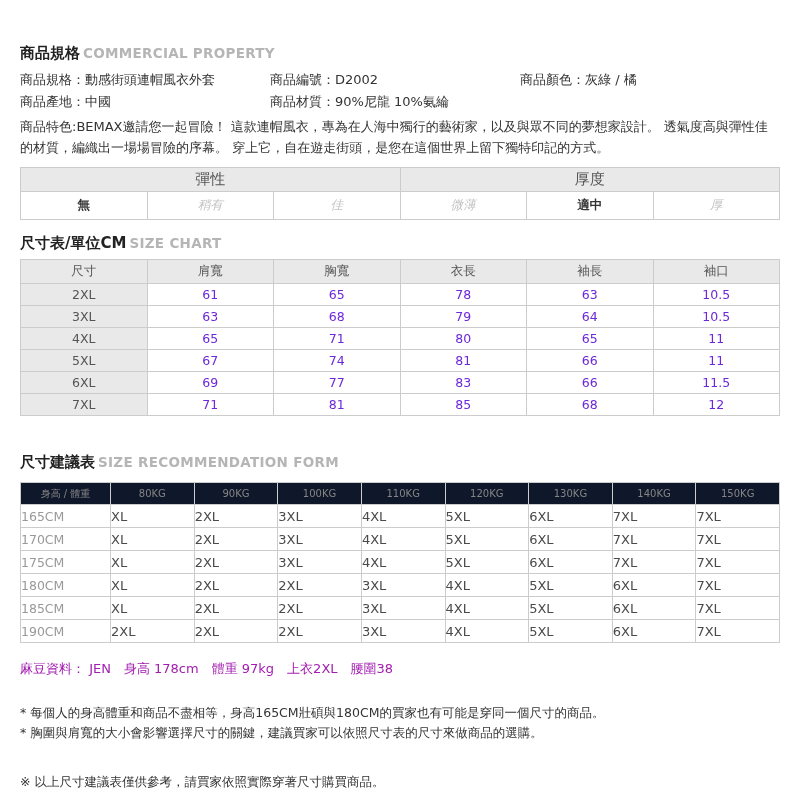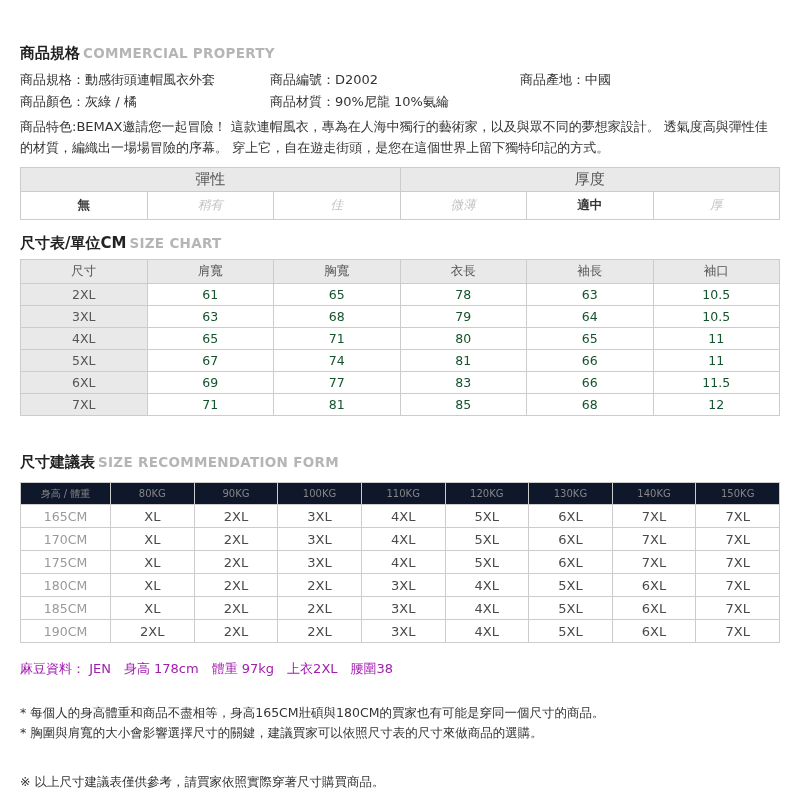--- a/index.html
+++ b/index.html
@@ -21,47 +21,47 @@
   .stretch{border:1px solid var(--border-dark);margin-bottom:14px;}
   .stretch th{background:var(--head-bg);color:var(--head-text);font-weight:normal;font-size:15px;
               border:1px solid var(--border);padding:2px 0;}
   .stretch td{border:1px solid var(--border);text-align:center;font-size:12.5px;padding:5px 0;}
   .stretch td.inactive{color:var(--muted);font-style:italic;}
   .stretch td.active{color:#333;font-weight:bold;}
   
   .size-chart{margin-bottom:0;}
   .size-chart th{background:var(--head-bg);color:var(--head-text);font-weight:normal;font-size:12.5px;
                  border:1px solid var(--border);padding:3px 12px;}
-  .size-chart td{border:1px solid var(--border);text-align:center;font-size:12.5px;color:#14532d;padding:3px 0;}
+  .size-chart td{border:1px solid var(--border);text-align:center;font-size:12.5px;color:#6d28d9;padding:3px 0;}
   .size-chart td:first-child{background:var(--head-bg);color:var(--head-text);}
   .sec.chart-title{margin-top:13px;}
   .sec.rec-title{margin-top:37px;margin-bottom:11px;}
   
   .rec th{color:#858585;font-weight:normal;font-size:10px;border:1px solid var(--border);padding:3.5px 0;background:#0f172a;}
-  .rec td{border:1px solid var(--border);text-align:center;font-size:13px;color:#4a4a4a;padding:3.5px 0;}
+  .rec td{border:1px solid var(--border);font-size:13px;color:#4a4a4a;padding:3.5px 0;}
   .rec td:first-child{color:var(--gray-text);font-size:12.5px;}
   .model-line{margin-top:17px;font-size:13px;color:#a21caf;}
   .notes{margin-top:25px;font-size:12.5px;line-height:20px;color:#333;}
   .notes div{margin:0;}
   .disclaimer{margin-top:31px;font-size:12.5px;color:#333;}
 </style>
 </head>
 <body>
 
 <div class="page">
 
   <section>
     <h2 class="sec">
       <span>商品規格</span><span class="en">COMMERCIAL PROPERTY</span>
     </h2>
     <div class="info-grid">
       <div>商品規格：動感街頭連帽風衣外套</div>
       <div>商品編號：D2002</div>
+      <div>商品顏色：灰綠 / 橘</div>
       <div>商品產地：中國</div>
-      <div>商品顏色：灰綠 / 橘</div>
       <div>商品材質：90%尼龍 10%氨綸</div>
       <div></div>
     </div>
     <p class="feature">商品特色:BEMAX邀請您一起冒險！ 這款連帽風衣，專為在人海中獨行的藝術家，以及與眾不同的夢想家設計。 透氣度高與彈性佳的材質，編織出一場場冒險的序幕。 穿上它，自在遊走街頭，是您在這個世界上留下獨特印記的方式。</p>
   </section>
 
   <table class="stretch">
     <thead>
       <tr>
           <th colspan="3">彈性</th>

